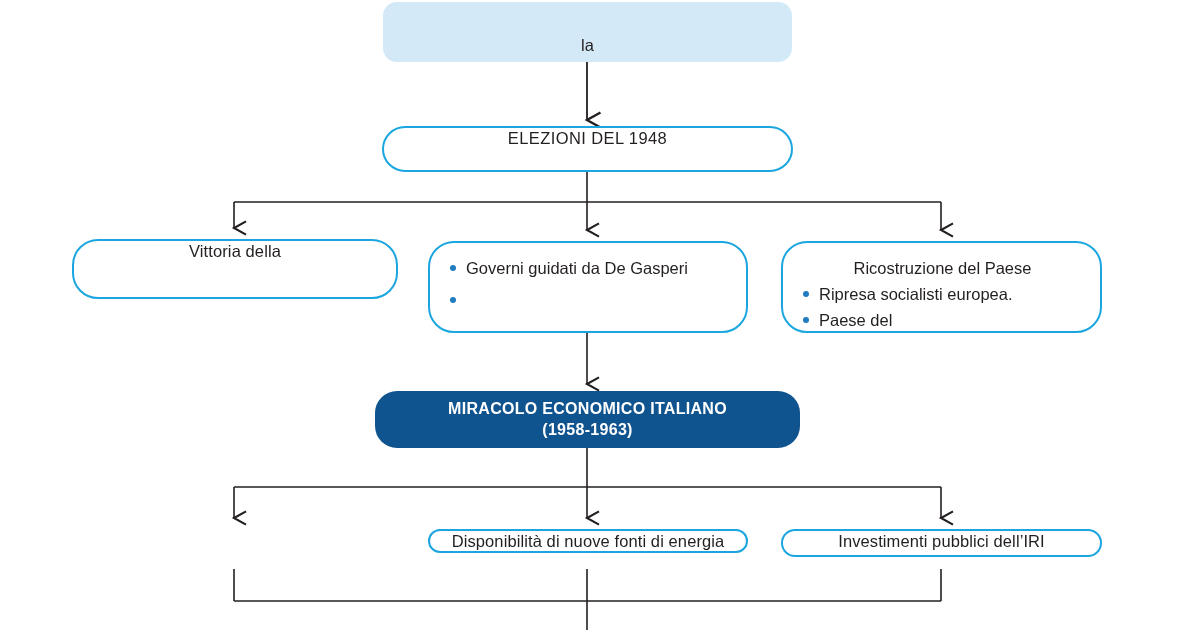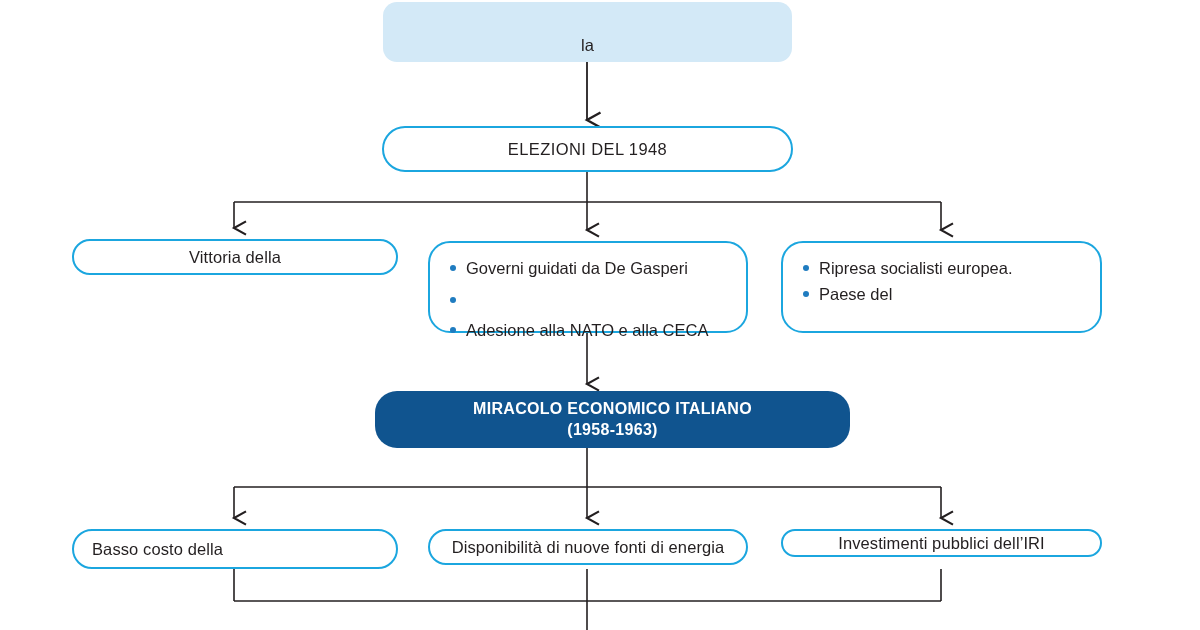--- a/index.html
+++ b/index.html
@@ -11,21 +11,20 @@
     position:relative;
     color:#231f20;
   }
   #canvas{position:absolute;left:0;top:0;width:1200px;height:630px;margin-top:36px;}
   #lines{position:absolute;left:0;top:0;width:1200px;height:630px;pointer-events:none;}
 
   .node{
     position:absolute;
     box-sizing:border-box;
     display:flex;
-    align-items:center;
     justify-content:center;
     text-align:center;
   }
   .rounded{
     border:2px solid #1ba6df;
     border-radius:26px;
     background:#ffffff;
   }
   .filled-light{
     background:#d3e9f7;
@@ -57,21 +56,20 @@
   .left-text{
     justify-content:flex-start;
     text-align:left;
     padding-left:18px;
   }
 
   
   .list-node{
     display:block;
     padding:10px 14px 10px 16px;
-    border-radius:22px;
   }
   .list-title{
     font-size:16.5px;
     text-align:center;
     margin:6px 0 5px 0;
   }
   ul.bullets{
     list-style:none;
     margin:0;
     padding:0;
@@ -142,49 +140,46 @@
   </svg>
 
   <div class="node filled-light" style="left:383px;top:-34px;width:409px;height:60px;align-items:flex-end;padding-bottom:6px;">
     <span class="label">la</span>
   </div>
 
   <div class="node rounded" style="left:382px;top:90px;width:411px;height:46px;">
     <span class="label label-caps">ELEZIONI DEL 1948</span>
   </div>
 
-  <div class="node rounded" style="left:72px;top:203px;width:326px;height:36px;">
+  <div class="node rounded" style="left:72px;top:203px;width:326px;height:60px;">
     <span class="label">Vittoria della</span>
   </div>
 
   <div class="node rounded list-node" style="left:428px;top:205px;width:320px;height:92px;">
     <ul class="bullets">
       <li>Governi guidati da De Gasperi</li>
       <li class="spaced"></li>
-      <li>Adesione alla NATO e alla CECA</li>
     </ul>
   </div>
 
   <div class="node rounded list-node" style="left:781px;top:205px;width:321px;height:92px;">
+    <div class="list-title">Ricostruzione del Paese</div>
     <ul class="bullets">
       <li>Ripresa socialisti europea.</li>
       <li>Paese del</li>
     </ul>
   </div>
 
-  <div class="node filled-dark" style="left:375px;top:355px;width:475px;height:57px;flex-direction:column;">
+  <div class="node filled-dark" style="left:375px;top:355px;width:425px;height:57px;flex-direction:column;">
     <span class="label-strong">MIRACOLO ECONOMICO ITALIANO</span>
     <span class="label-strong">(1958-1963)</span>
   </div>
 
-  <div class="node rounded left-text" style="left:72px;top:493px;width:326px;height:40px;">
-    <span class="label">Basso costo della</span>
-  </div>
 
-  <div class="node rounded" style="left:428px;top:493px;width:320px;height:36px;">
+  <div class="node rounded" style="left:428px;top:493px;width:320px;height:24px;">
     <span class="label">Disponibilità di nuove fonti di energia</span>
   </div>
 
   <div class="node rounded" style="left:781px;top:493px;width:321px;height:28px;">
     <span class="label">Investimenti pubblici dell’IRI</span>
   </div>
 
   <div class="node rounded" style="left:420px;top:613px;width:338px;height:46px;">
     <span class="label">Allargamento del Governo ai socialisti</span>
   </div>

